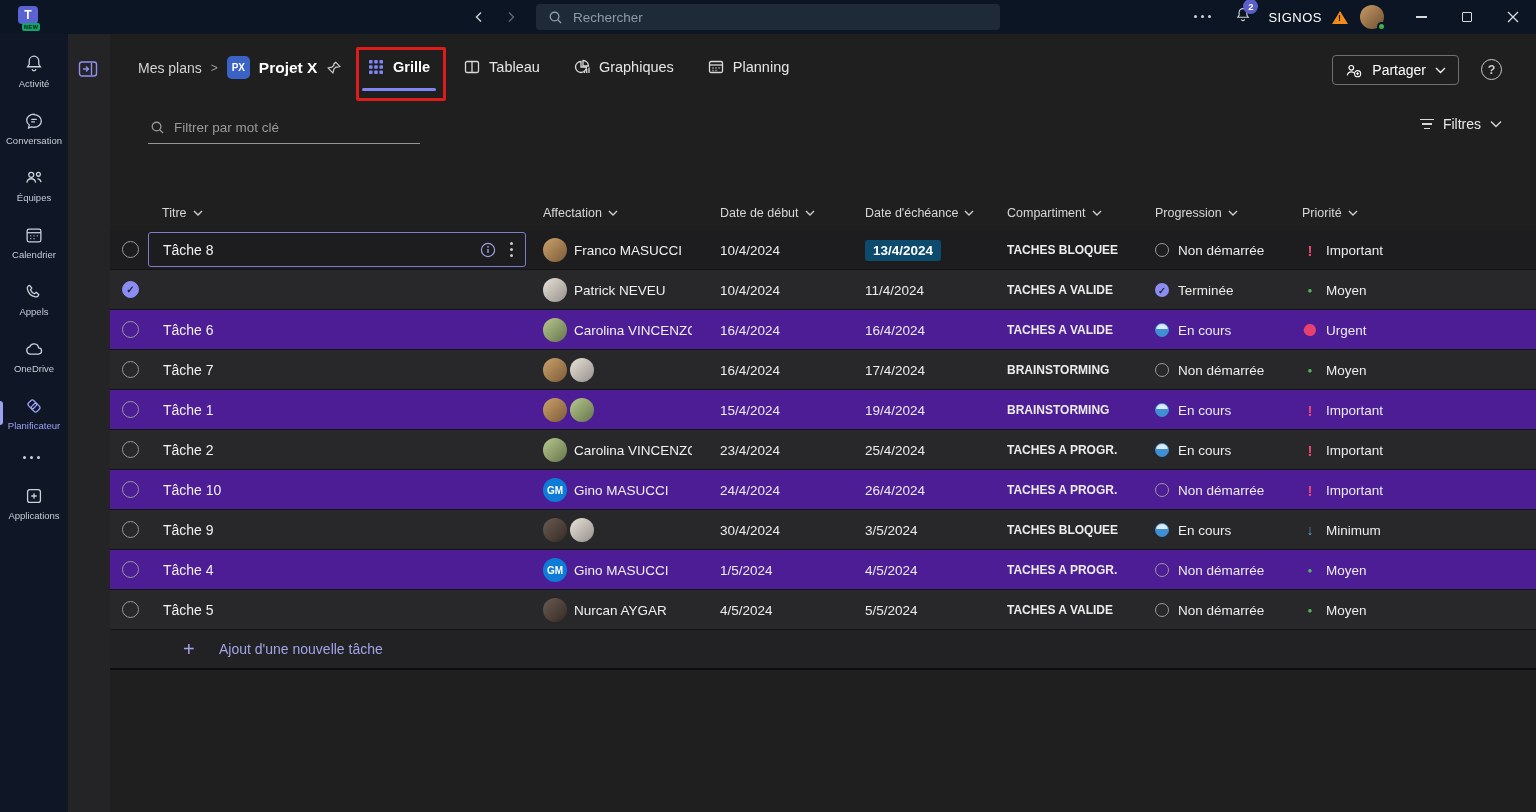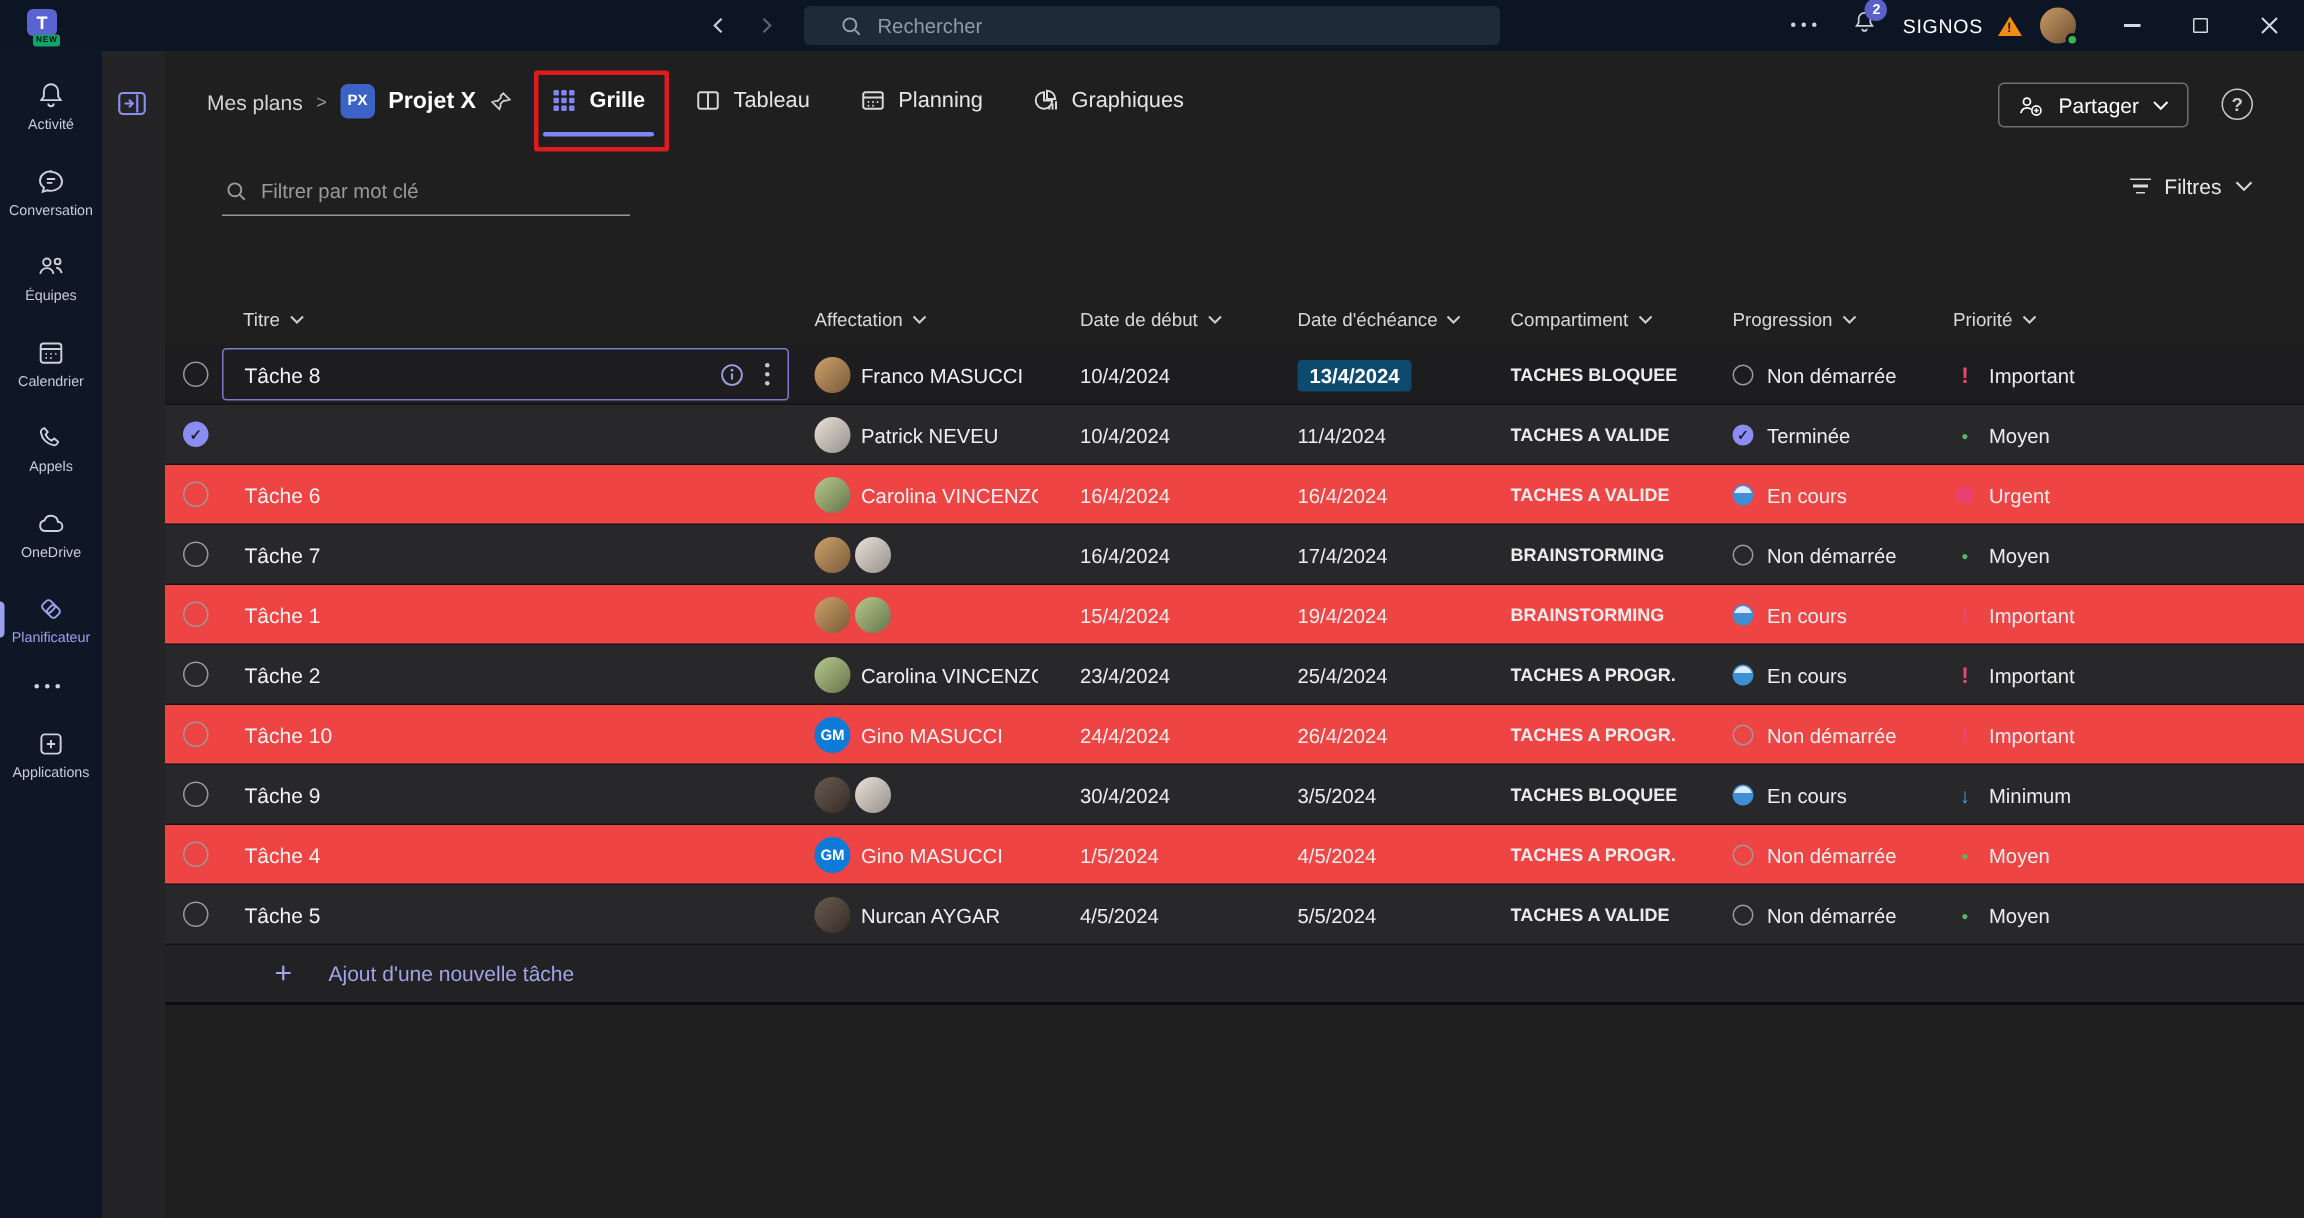--- a/index.html
+++ b/index.html
@@ -6,21 +6,21 @@
   html,body{width:1536px;height:812px;background:#1f1f20;font-family:"Liberation Sans",sans-serif;overflow:hidden}
   .app{position:relative;width:1536px;height:812px;color:#eee}
 
   
   .titlebar{position:absolute;top:0;left:0;right:0;height:34px;background:#0c1523;display:flex;align-items:center;z-index:10}
   .tlogo{position:absolute;left:18px;top:5px;width:24px;height:24px}
   .tlogo .sq{position:absolute;left:0;top:1px;width:20px;height:18px;background:#5b63d3;border-radius:4px;color:#fff;font-size:12px;font-weight:700;display:flex;align-items:center;justify-content:center}
   .tlogo .new{position:absolute;left:4px;bottom:-2px;background:#10a36b;color:#04120c;font-size:5.5px;font-weight:700;padding:1px 2px;border-radius:2px;letter-spacing:.5px}
   .navchev{position:absolute;top:0;height:34px;width:26px;display:flex;align-items:center;justify-content:center;color:#c9ccd1}
   .navchev.back{left:466px}.navchev.fwd{left:498px;color:#5d646e}
-  .tsearch{position:absolute;left:536px;top:4px;width:464px;height:26px;background:#1e2a38;border-radius:4px;display:flex;align-items:center;gap:10px;padding:0 24px}
+  .tsearch{position:absolute;left:536px;top:4px;width:464px;height:26px;background:#1e2a38;border-radius:4px;display:flex;align-items:center;gap:10px;padding:0 12px}
   .tsearch svg{flex:none}
   .tsearch input{flex:1;background:transparent;border:none;outline:none;color:#d5dde5;font-size:13.5px;font-family:inherit}
   .tsearch input::placeholder{color:#8f9aa6}
   .tright{position:absolute;right:0;top:0;height:34px;display:flex;align-items:center}
   .dots3{width:22px;height:4px;position:relative;margin-right:18px}
   .dots3 i{position:absolute;top:0;width:3px;height:3px;border-radius:50%;background:#cfd3d8}
   .dots3 i:nth-child(1){left:0}.dots3 i:nth-child(2){left:7px}.dots3 i:nth-child(3){left:14px}
   .bellwrap{position:relative;margin-right:16px}
   .badge{position:absolute;top:-7px;left:9px;min-width:15px;height:15px;background:#5b5fc7;border-radius:8px;color:#fff;font-size:9.5px;font-weight:700;display:flex;align-items:center;justify-content:center;padding:0 3px}
   .orgname{color:#fff;font-size:13px;letter-spacing:.5px;margin-right:10px}
@@ -74,21 +74,21 @@
   .fbars i{height:1.6px;background:#d8d8d8;display:block}
   .fbars i:nth-child(1){width:14px}.fbars i:nth-child(2){width:10px}.fbars i:nth-child(3){width:6px}
 
   
   .thead{position:absolute;top:162px;left:0;right:16px;height:34px;font-size:12.5px;color:#d8d8d8}
   .th{position:absolute;top:0;height:34px;display:flex;align-items:center;gap:6px}
   .th svg{stroke:#cfcfcf;fill:none;stroke-width:1.4}
   .c-title{left:52px}.c-assign{left:433px}.c-start{left:610px}.c-due{left:755px}.c-bucket{left:897px}.c-prog{left:1045px}.c-prio{left:1192px}
 
   .tbody{position:absolute;top:196px;left:0;right:0}
-  .trow{position:relative;height:40px;border-bottom:1px solid #131316;background:#ef4444}
+  .trow{position:relative;height:40px;border-bottom:1px solid #131316;background:#4c1d95}
   .trow.alt{background:#28282b}
   .trow.focused-row{background:#1d1d20}
   .radio{position:absolute;left:12px;top:11px;width:17px;height:17px;border:1.6px solid #9a9a9a;border-radius:50%;display:flex;align-items:center;justify-content:center}
   .done-row .radio{background:#8b8df2;border-color:#8b8df2}
   .done-row .radio::after{content:"✓";color:#1f1f38;font-size:10px;font-weight:800}
   .cell-title{position:absolute;left:38px;top:2px;width:378px;height:35px;display:flex;align-items:center;border-radius:3px;border:1px solid transparent}
   .focused-row .cell-title{border-color:#7b7dcb}
   .ttl{padding-left:14px;font-size:14px;color:#f2f2f2;white-space:nowrap}
   .done-row .ttl{text-decoration:line-through;color:#dcdcdc}
   .row-actions{display:none;margin-left:auto;align-items:center;gap:14px;padding-right:12px}
@@ -293,33 +293,33 @@
         </div>
         <div class="tab">
           <svg width="16" height="16" viewBox="0 0 16 16">
               <rect x="1.5" y="2.5" width="13" height="11" rx="1.5"></rect>
               <path d="M8 2.5v11"></path>
             </svg>
           <span>Tableau</span>
         </div>
         <div class="tab">
           <svg width="16" height="16" viewBox="0 0 16 16">
+              <path d="M7 2.5a5.5 5.5 0 1 0 5.5 5.5H7z"></path>
+              <path d="M9 1.5A5.5 5.5 0 0 1 14.5 7H9z"></path>
+              <path d="M10.5 14v-2.5M12.7 14v-4M15 14v-5.5"></path>
+            </svg>
+          <span>Graphiques</span>
+        </div>
+        <div class="tab">
+          <svg width="16" height="16" viewBox="0 0 16 16">
               <rect x="1.5" y="2.5" width="13" height="11" rx="1.5"></rect>
               <path d="M1.5 6h13"></path>
               <path d="M4.5 9h1M7.5 9h1M10.5 9h1M4.5 11.5h1M7.5 11.5h1"></path>
             </svg>
           <span>Planning</span>
-        </div>
-        <div class="tab">
-          <svg width="16" height="16" viewBox="0 0 16 16">
-              <path d="M7 2.5a5.5 5.5 0 1 0 5.5 5.5H7z"></path>
-              <path d="M9 1.5A5.5 5.5 0 0 1 14.5 7H9z"></path>
-              <path d="M10.5 14v-2.5M12.7 14v-4M15 14v-5.5"></path>
-            </svg>
-          <span>Graphiques</span>
         </div>
       </div>
       <div class="annot"></div>
 
       <button class="share-btn">
         <svg width="18" height="15" viewBox="0 0 20 16">
             <circle cx="7" cy="5" r="2.6" stroke="#fff" fill="none" stroke-width="1.3"></circle>
             <path d="M2.5 13.5c.5-2.5 2.2-4 4.5-4 1.2 0 2.2.4 3 1.1" stroke="#fff" fill="none" stroke-width="1.3"></path>
             <circle cx="14" cy="11.5" r="3.4" stroke="#fff" fill="none" stroke-width="1.2"></circle>
             <path d="M14 9.8v3.4M12.3 11.5h3.4" stroke="#fff" stroke-width="1.1"></path>

